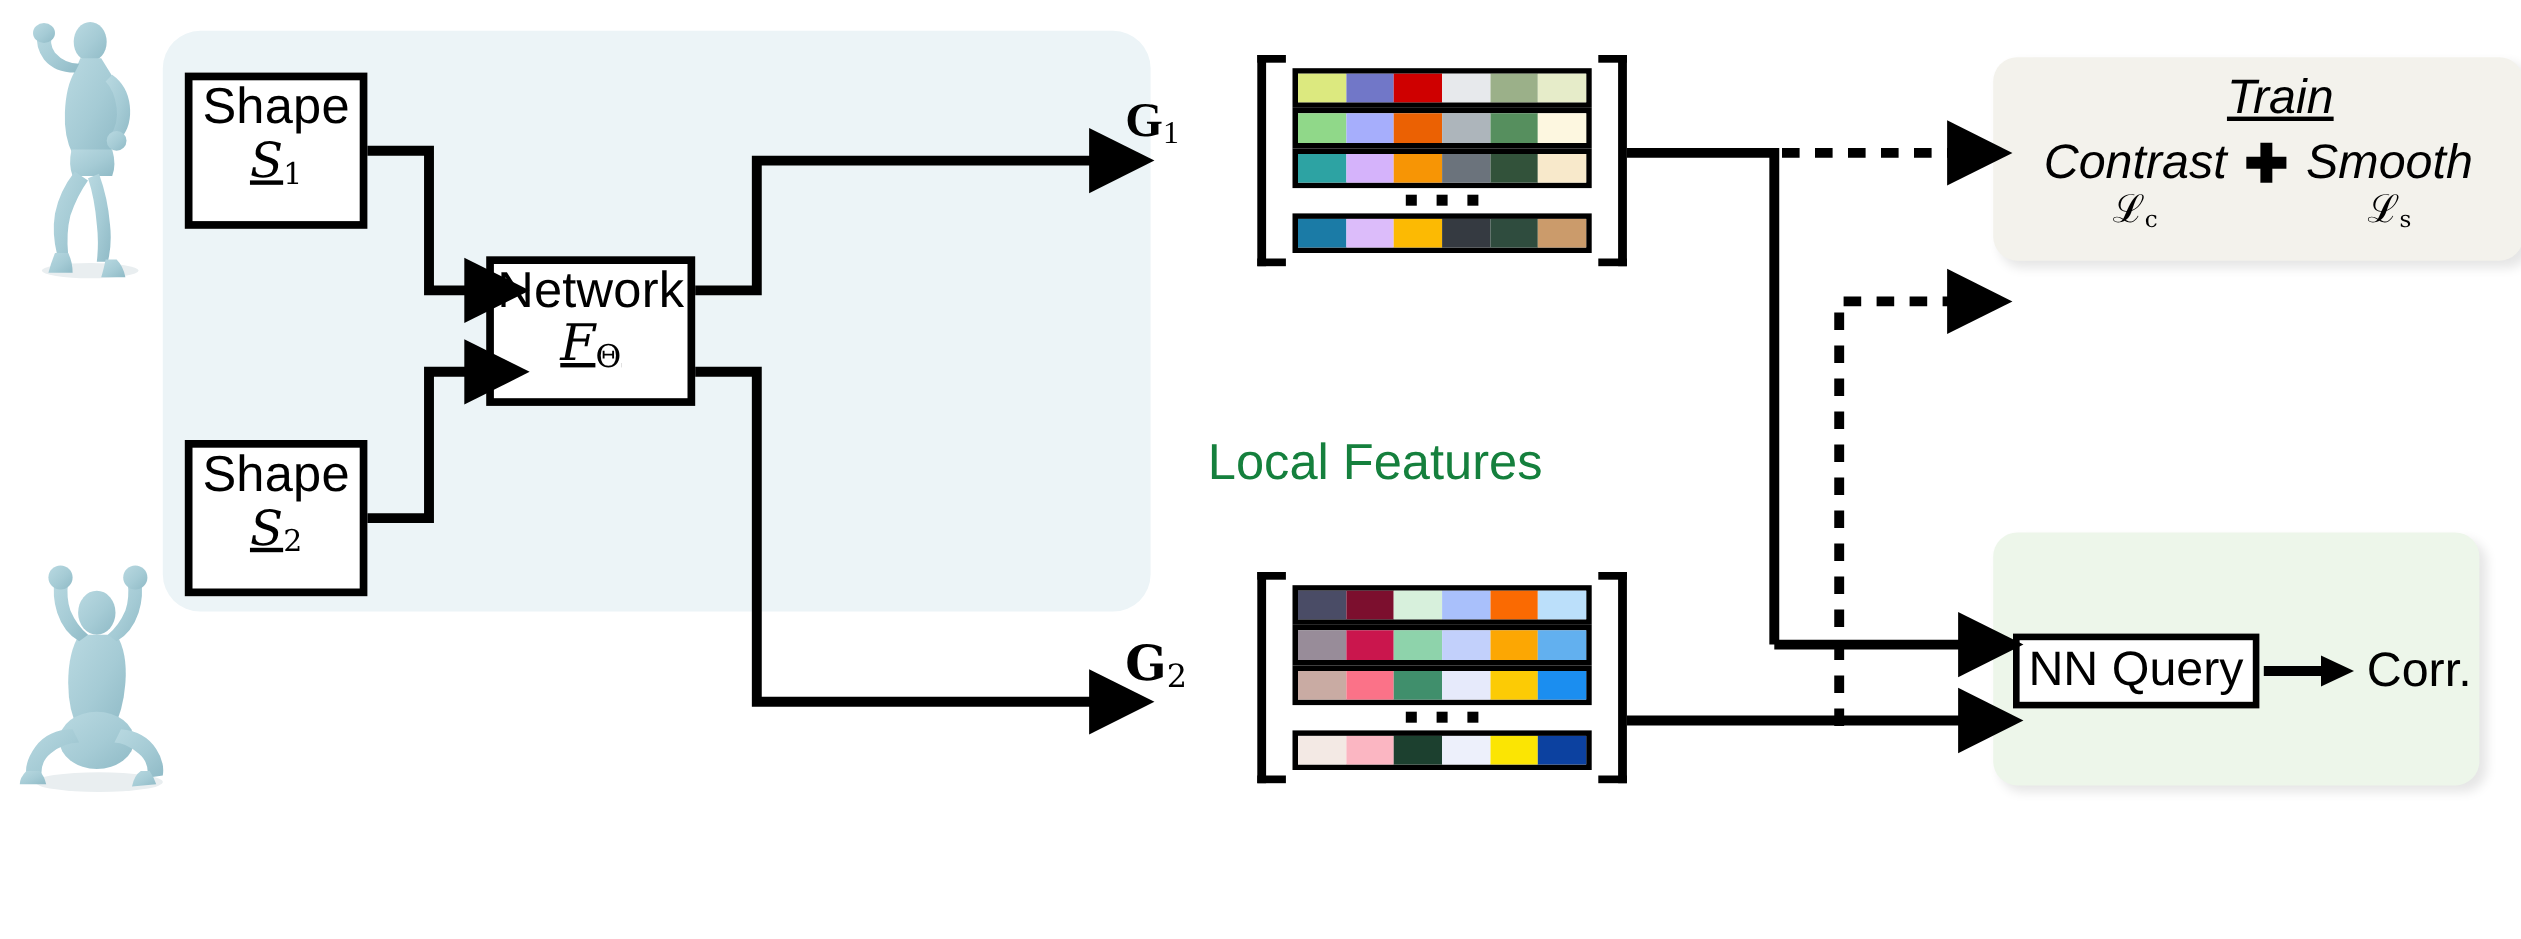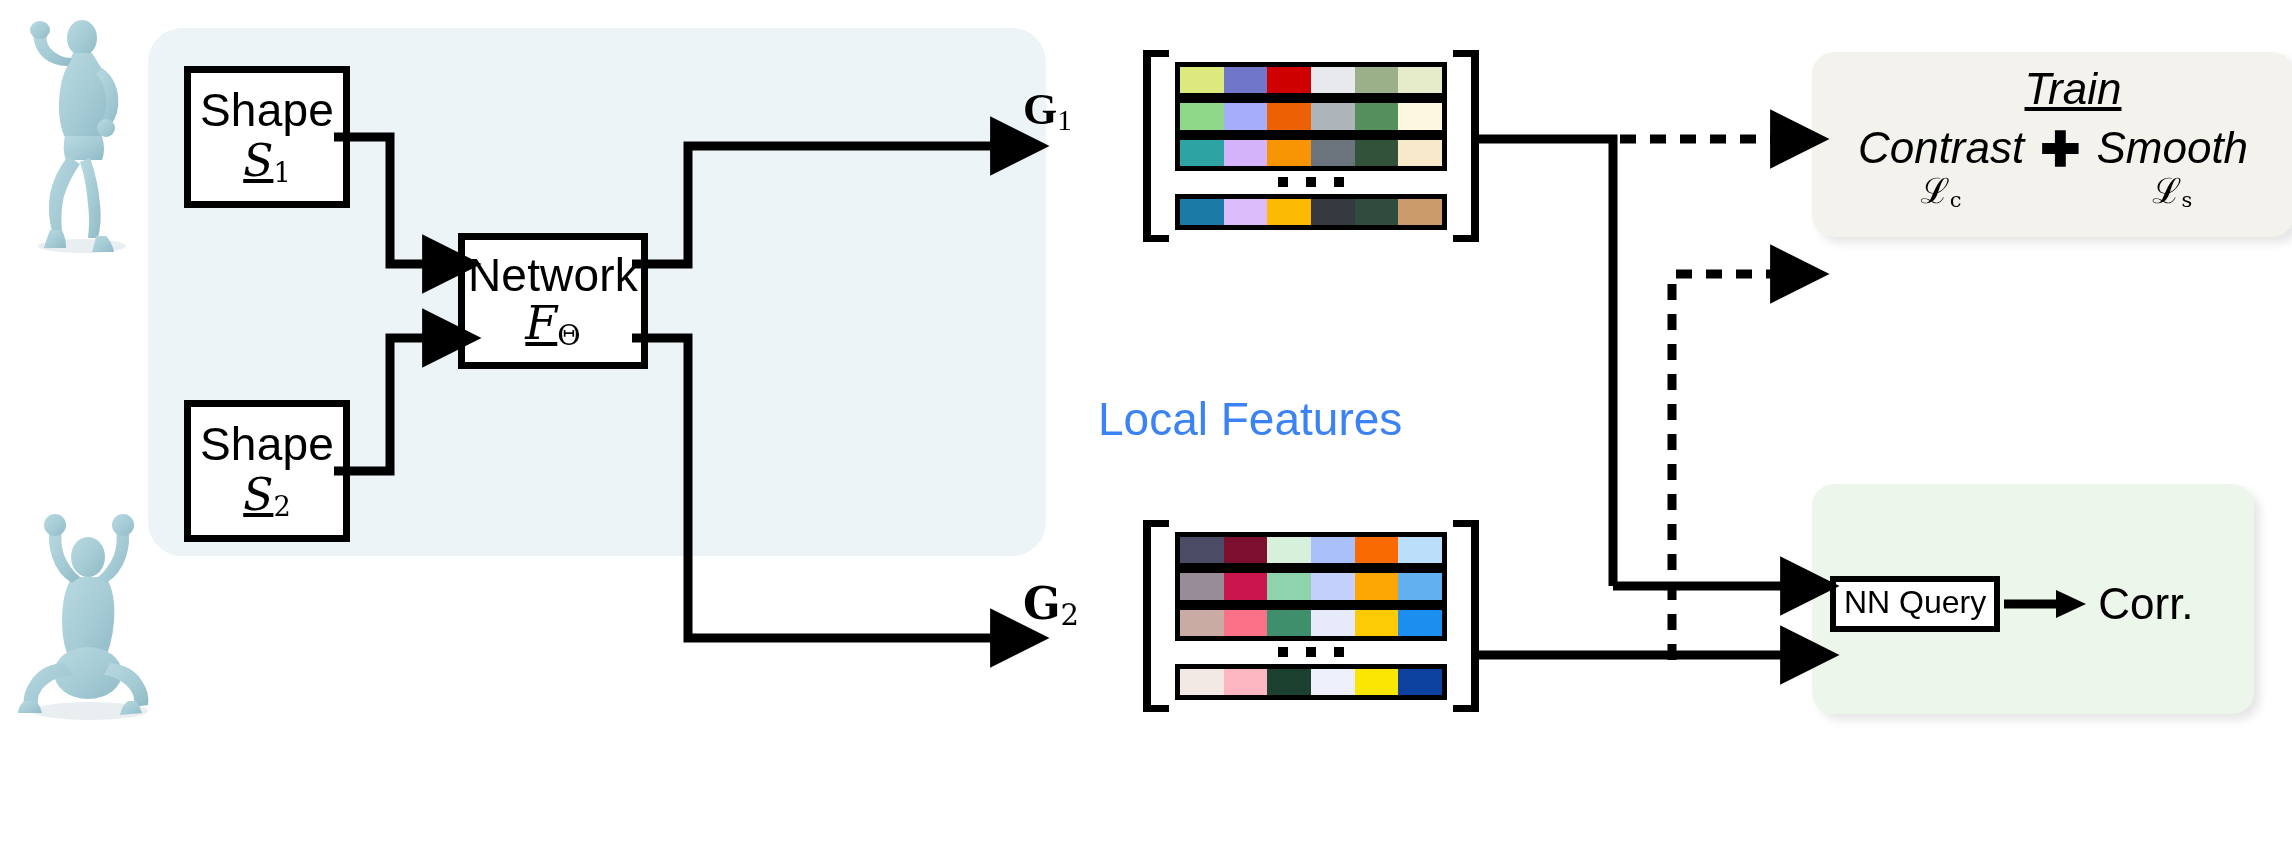--- a/index.html
+++ b/index.html
@@ -32,23 +32,21 @@
   }
 
   
   .obox {
     background: #ffffff;
     border: 7px solid #000000;
     box-sizing: border-box;
     display: flex;
     flex-direction: column;
     align-items: center;
-    justify-content: center;
     line-height: 1.0;
-    margin-left: 16px;
   }
   .obox .ln1 {
     font-size: 46px;
     color: #000;
     letter-spacing: 0.2px;
   }
   .obox .ln2 {
     font-family: "DejaVu Serif", serif;
     font-style: italic;
     font-size: 44px;
@@ -141,21 +139,21 @@
   }
   #g1-label { left: 1023px; top: 84px; font-family: Liberation Serif, serif; }
   #g2-label { left: 1023px; top: 578px; }
 
   
   #local-features-label {
     position: absolute;
     left: 1098px;
     top: 392px;
     font-size: 46px;
-    color: #3b82f6;
+    color: #15803d;
     white-space: nowrap;
   }
 
   
   .side-panel {
     position: absolute;
     border-radius: 22px;
     box-shadow: 6px 6px 10px rgba(0,0,0,0.10);
   }
   #train-panel {
@@ -218,21 +216,21 @@
     position: absolute;
     left: 18px;
     top: 92px;
     display: flex;
     align-items: center;
   }
   #nn-query-box {
     border: 6px solid #000;
     background: #ffffff;
     padding: 4px 8px 6px 8px;
-    font-size: 32px;
+    font-size: 44px;
     color: #000;
     line-height: 1.05;
     white-space: nowrap;
   }
   #corr-label {
     font-size: 44px;
     color: #000;
     margin-left: 8px;
     white-space: nowrap;
   }

